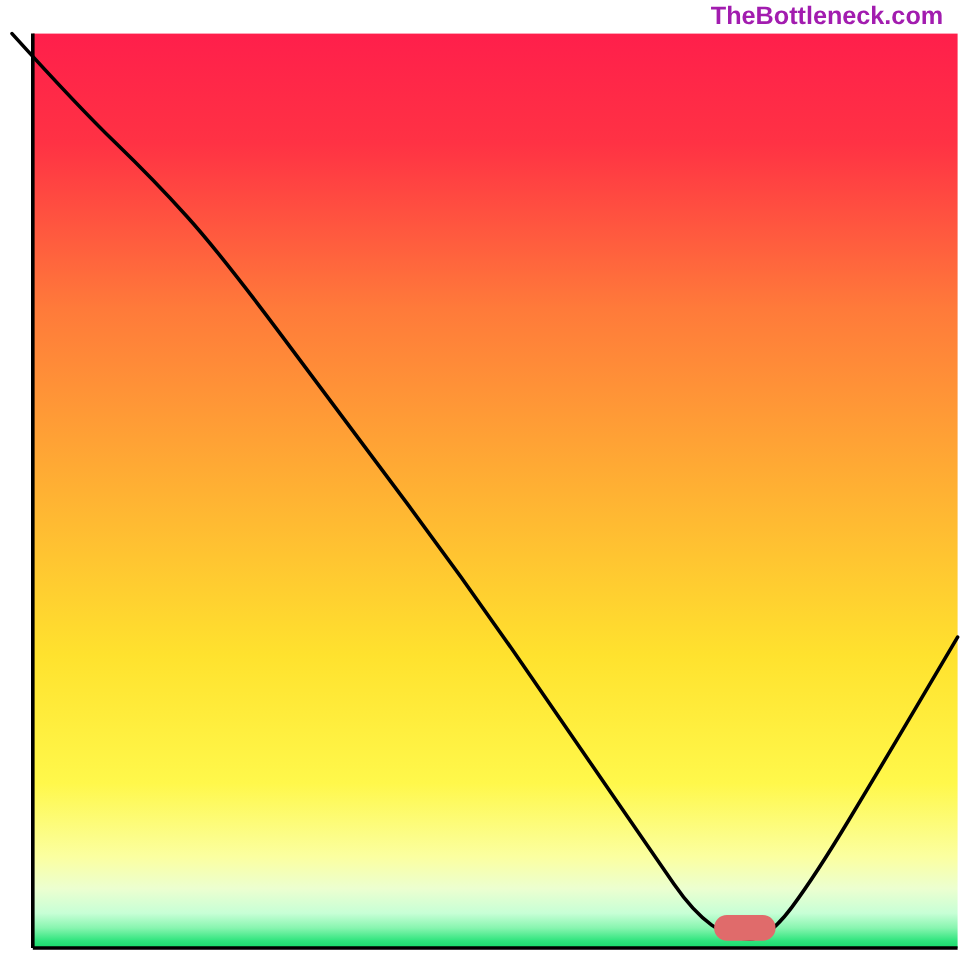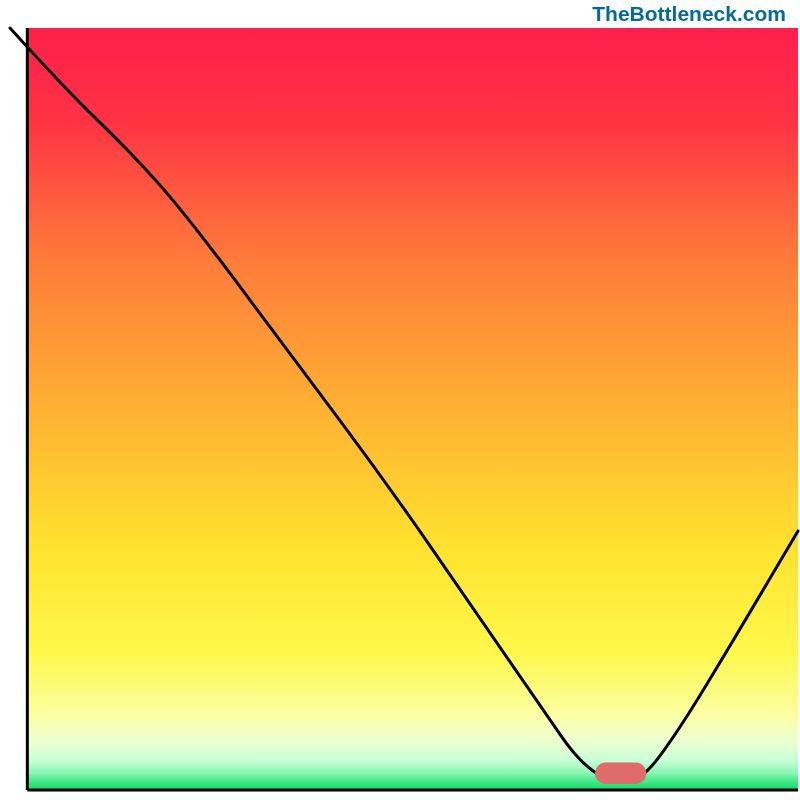--- a/index.html
+++ b/index.html
@@ -15,21 +15,21 @@
     width: 800px;
     height: 800px;
   }
   .watermark {
     position: absolute;
     top: 2px;
     right: 14px;
     font-family: Arial, Helvetica, sans-serif;
     font-size: 21px;
     font-weight: bold;
-    color: #0369a1;
+    color: #a21caf;
     letter-spacing: 0px;
   }
   svg.plot {
     position: absolute;
     left: 0;
     top: 0;
   }
 </style>
 </head>
 <body>

